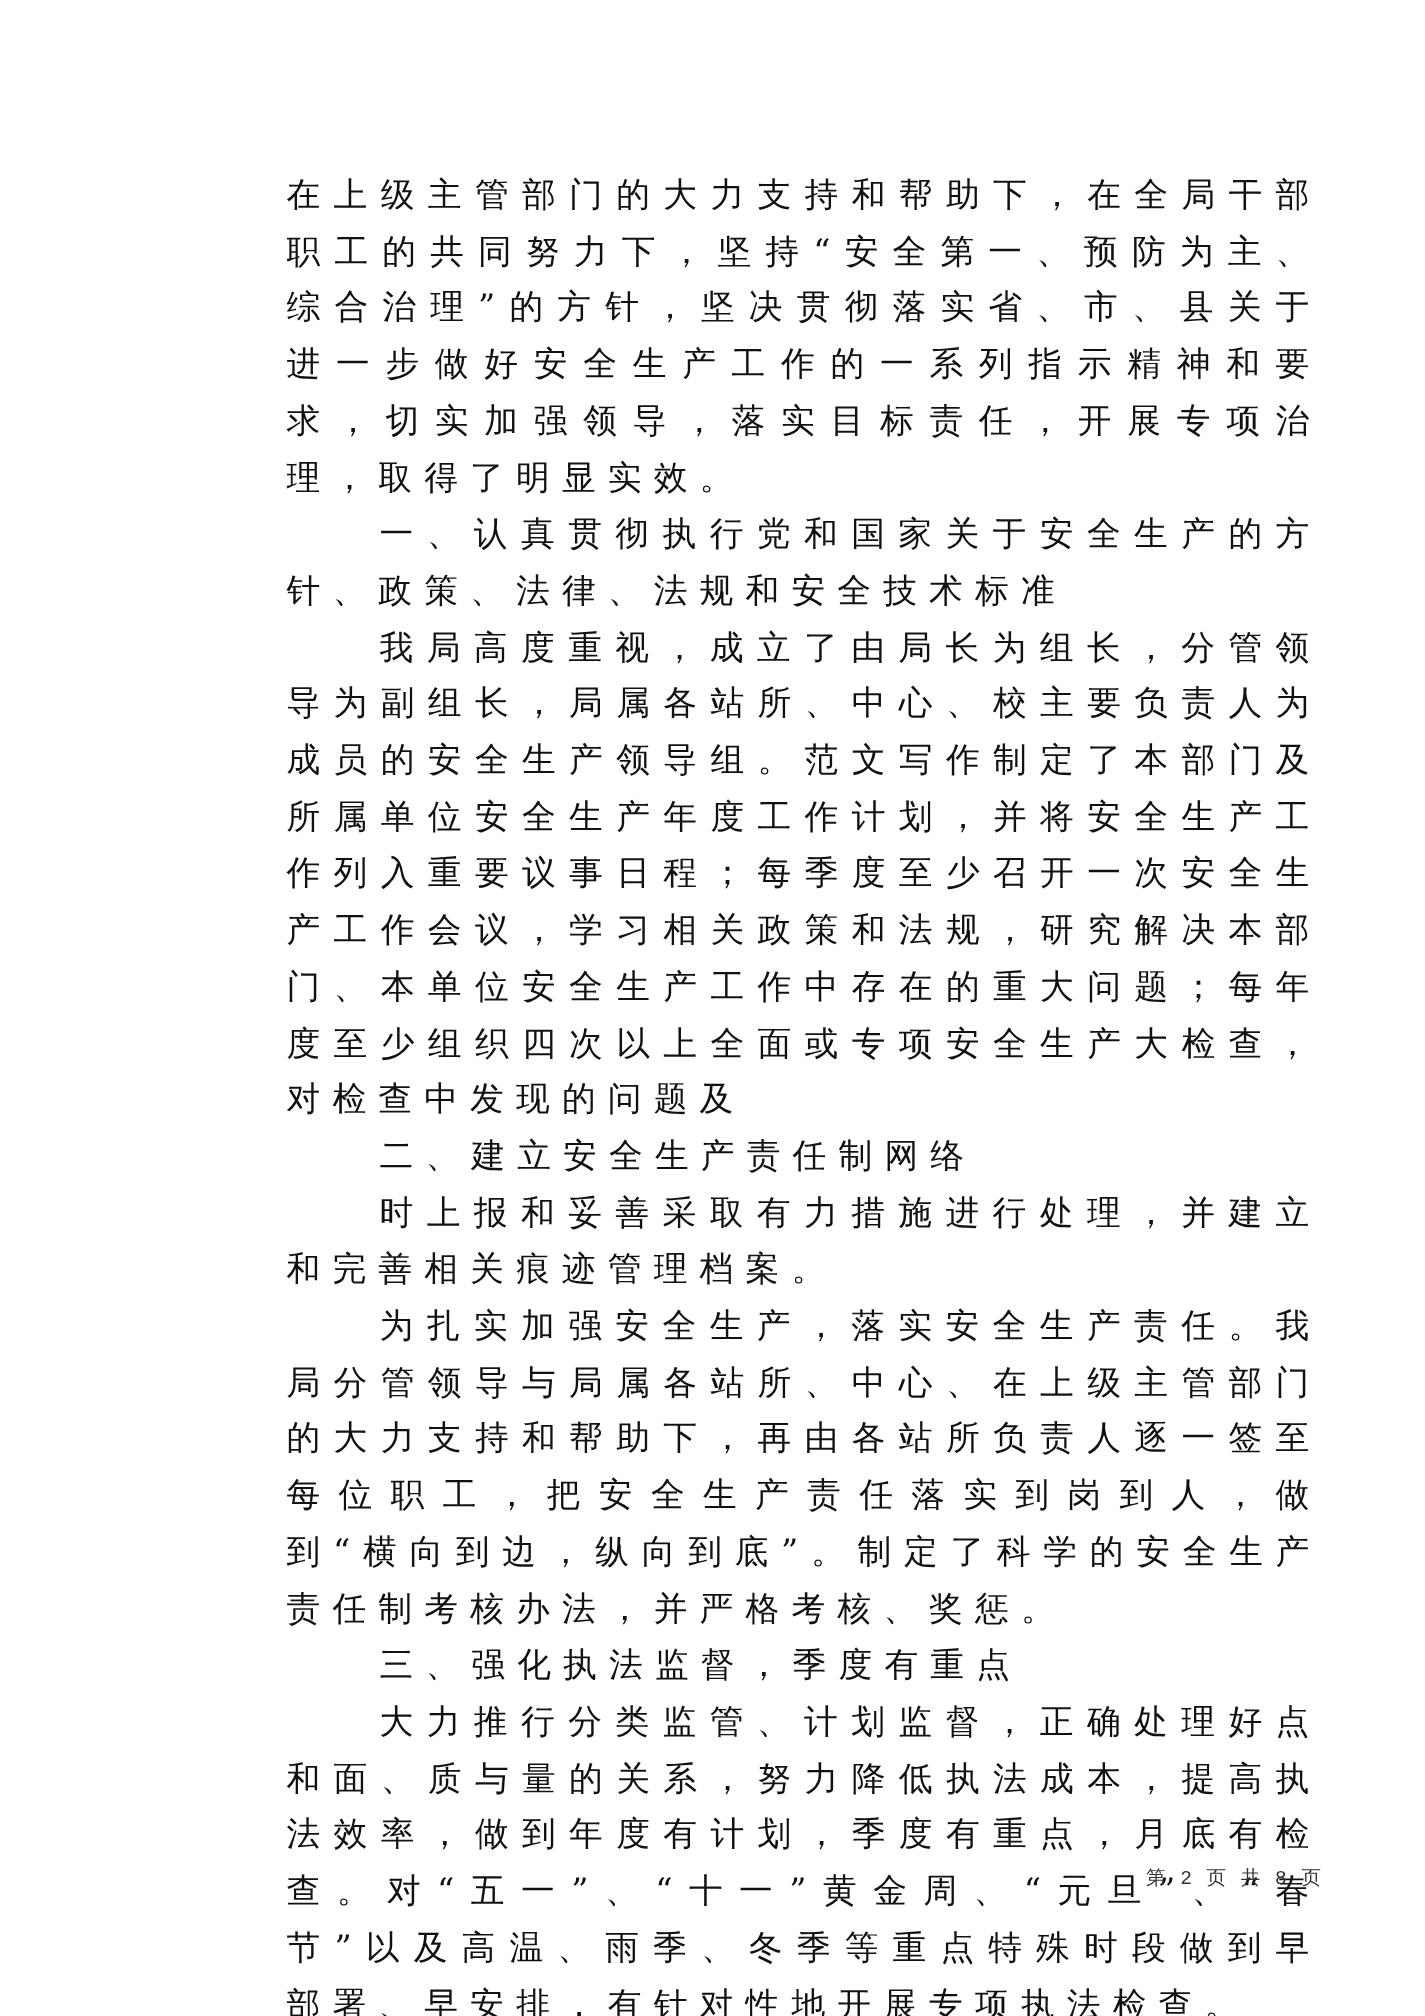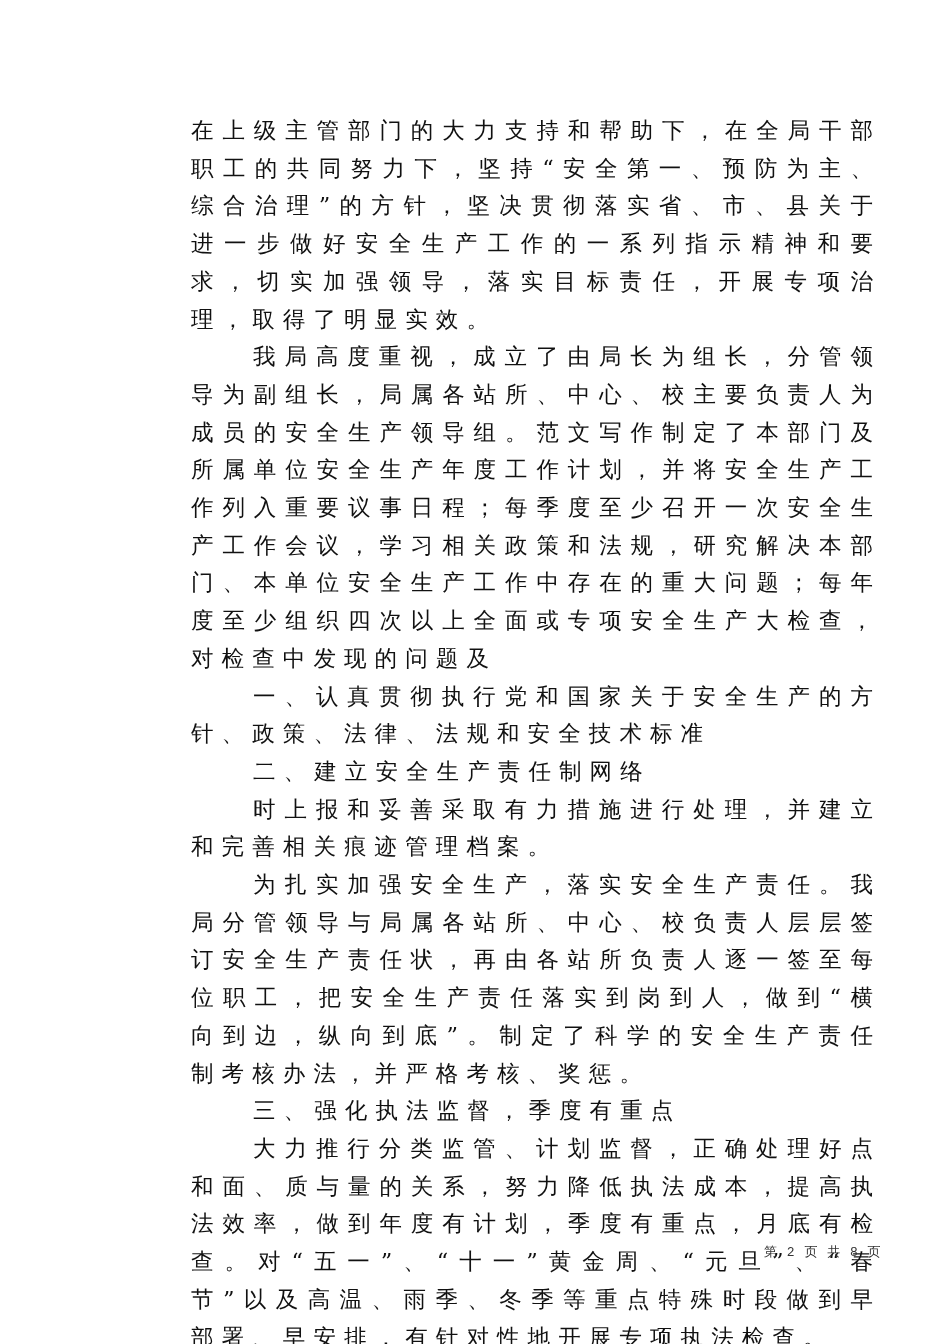--- a/index.html
+++ b/index.html
@@ -18,23 +18,23 @@
     font-family: Liberation Mono, monospace;
     font-size: 13px; color: #333; letter-spacing: 1px; white-space: nowrap;
   }
 </style>
 </head>
 <body>
 
 <div class="page">
   <div class="content">
     <p class="para">在上级主管部门的大力支持和帮助下，在全局干部职工的共同努力下，坚持“安全第一、预防为主、综合治理”的方针，坚决贯彻落实省、市、县关于进一步做好安全生产工作的一系列指示精神和要求，切实加强领导，落实目标责任，开展专项治理，取得了明显实效。</p>
+    <p class="para indent">一、认真贯彻执行党和国家关于安全生产的方针、政策、法律、法规和安全技术标准</p>
     <p class="para indent">我局高度重视，成立了由局长为组长，分管领导为副组长，局属各站所、中心、校主要负责人为成员的安全生产领导组。范文写作制定了本部门及所属单位安全生产年度工作计划，并将安全生产工作列入重要议事日程；每季度至少召开一次安全生产工作会议，学习相关政策和法规，研究解决本部门、本单位安全生产工作中存在的重大问题；每年度至少组织四次以上全面或专项安全生产大检查，对检查中发现的问题及</p>
-    <p class="para indent">一、认真贯彻执行党和国家关于安全生产的方针、政策、法律、法规和安全技术标准</p>
     <p class="para indent">二、建立安全生产责任制网络</p>
     <p class="para indent">时上报和妥善采取有力措施进行处理，并建立和完善相关痕迹管理档案。</p>
-    <p class="para indent">为扎实加强安全生产，落实安全生产责任。我局分管领导与局属各站所、中心、校负责人层层签订安全生产责任状，再由各站所负责人逐一签至每位职工，把安全生产责任落实到岗到人，做到“横向到边，纵向到底”。制定了科学的安全生产责任制考核办法，并严格考核、奖惩。</p>
+    <p class="para indent">为扎实加强安全生产，落实安全生产责任。我局分管领导与局属各站所、中心、在上级主管部门的大力支持和帮助下，再由各站所负责人逐一签至每位职工，把安全生产责任落实到岗到人，做到“横向到边，纵向到底”。制定了科学的安全生产责任制考核办法，并严格考核、奖惩。</p>
     <p class="para indent">三、强化执法监督，季度有重点</p>
     <p class="para indent">大力推行分类监管、计划监督，正确处理好点和面、质与量的关系，努力降低执法成本，提高执法效率，做到年度有计划，季度有重点，月底有检查。对“五一”、“十一”黄金周、“元旦”、“春节”以及高温、雨季、冬季等重点特殊时段做到早部署、早安排，有针对性地开展专项执法检查。</p>
 
   </div>
   <div class="footer">第 2 页 共 8 页</div>
 </div>
 
 </body></html>

